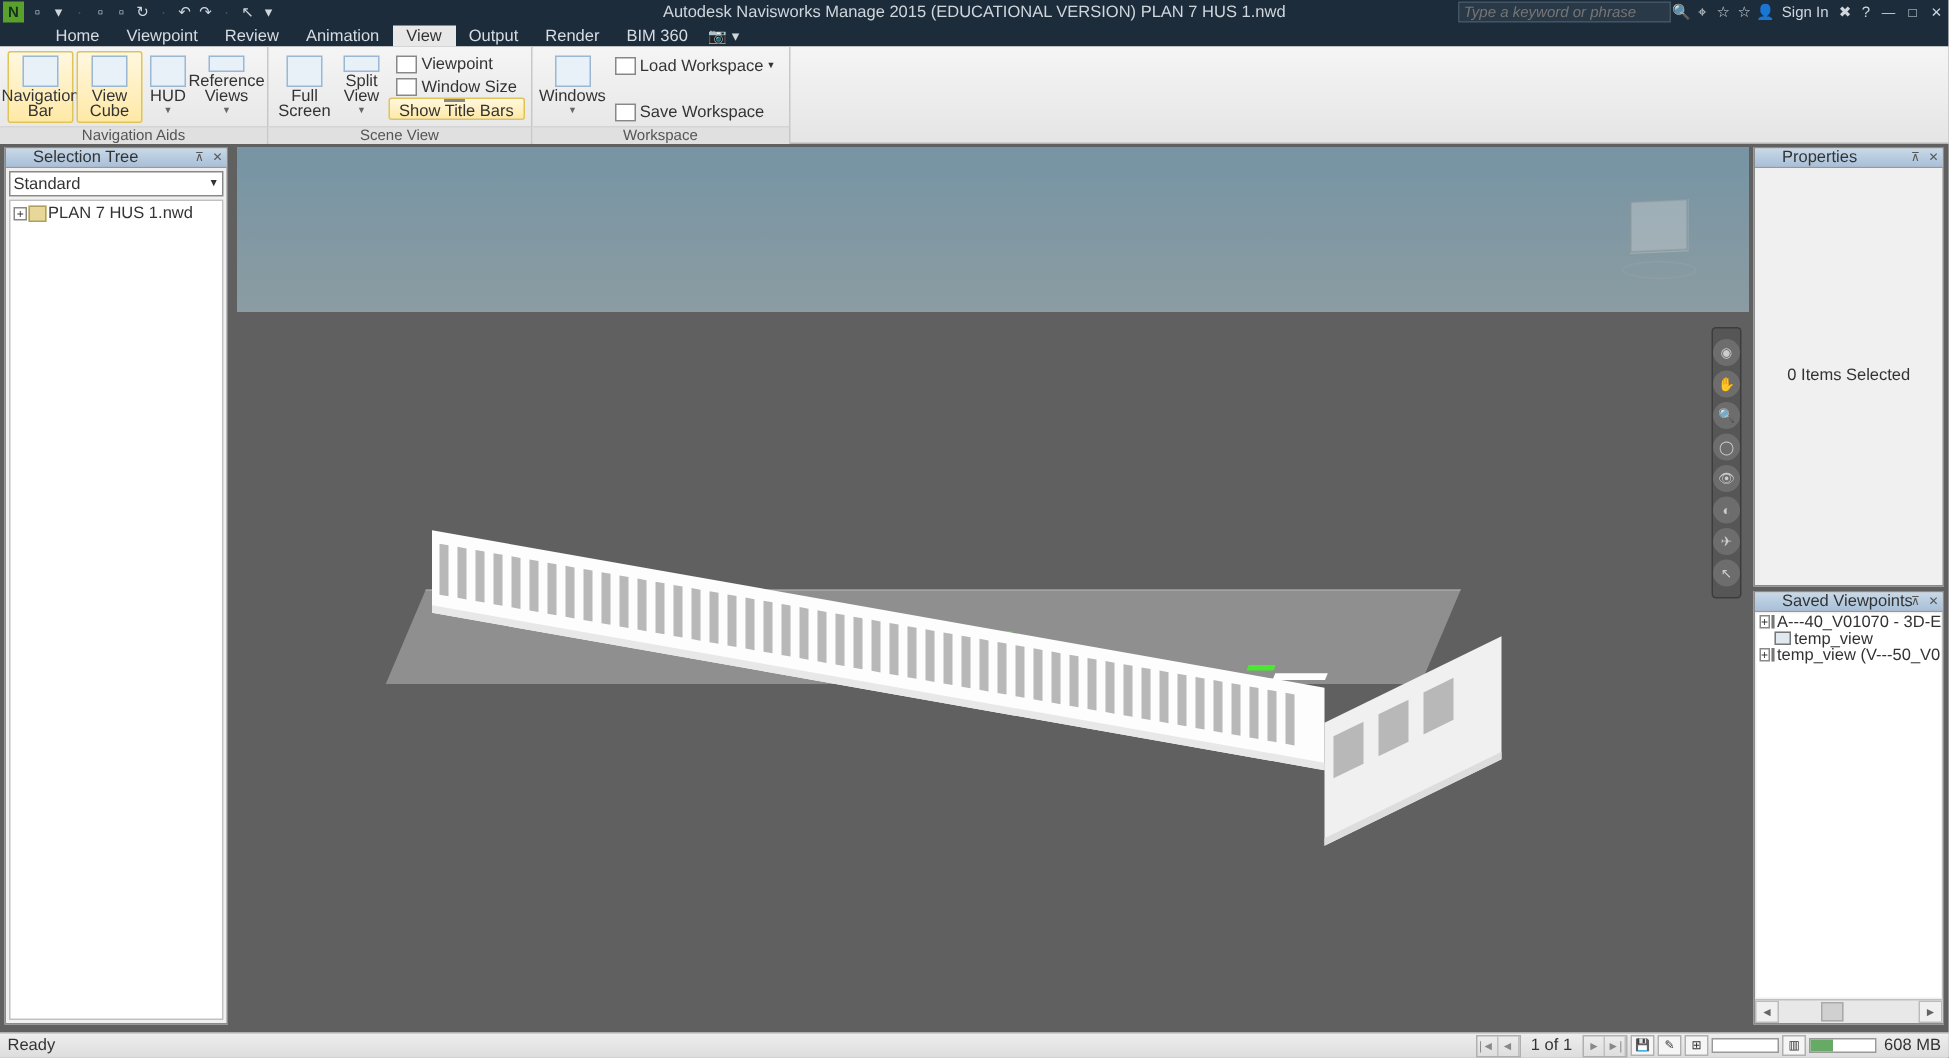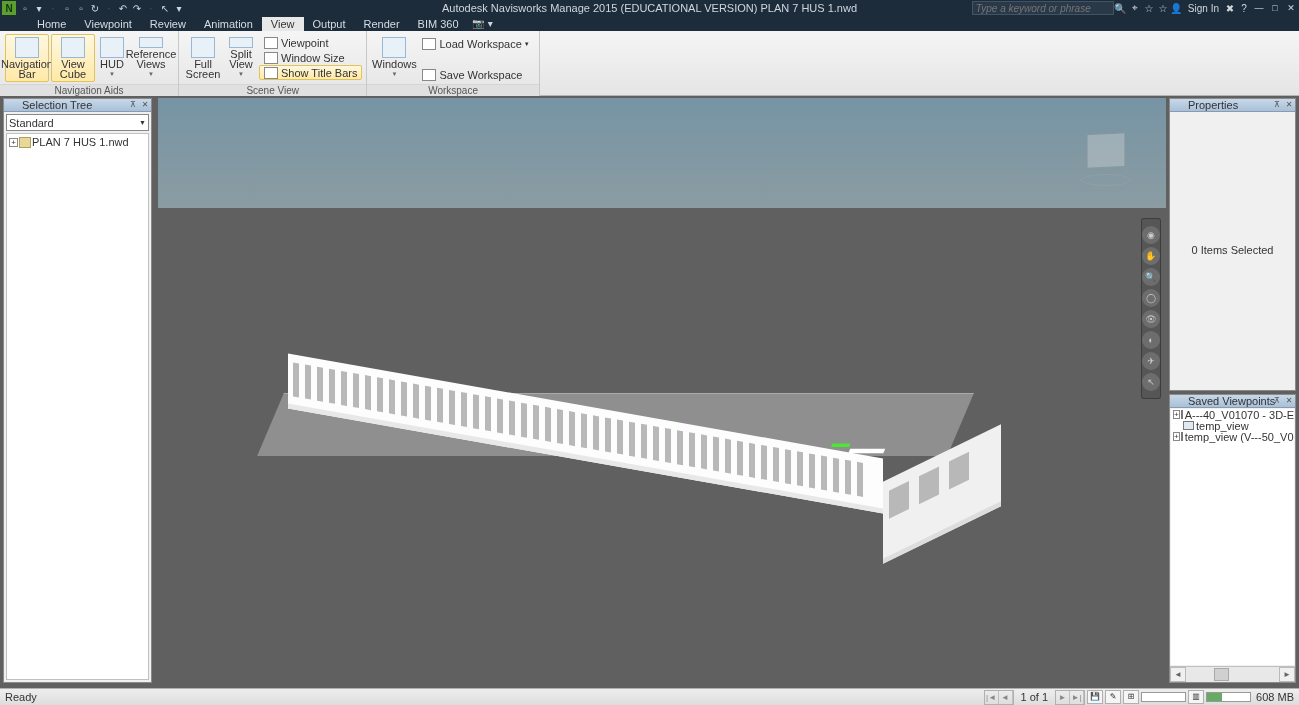--- a/index.html
+++ b/index.html
@@ -30,21 +30,21 @@
 .ribbon .group-label{position:absolute;bottom:0;left:0;right:0;height:12px;text-align:center;color:#555;font-size:10px;background:#e0e0e0;border-top:1px solid #d5d5d5;line-height:12px;}
 .ribbon .group-label .launcher{position:absolute;right:2px;top:1px;width:8px;height:8px;border:1px solid #888;font-size:6px;color:#888;line-height:6px;text-align:center;}
 .ribbon .bigbtn{width:44px;height:48px;display:flex;flex-direction:column;align-items:center;justify-content:center;text-align:center;font-size:10px;line-height:10px;border:1px solid transparent;border-radius:2px;padding:2px 1px;margin:1px;}
 .ribbon .bigbtn.active{background:linear-gradient(#fff8e0,#ffe9a6);border:1px solid #e0c457;}
 .ribbon .bigbtn.disabled{color:#aaa;}
 .ribbon .bigbtn .ico{width:24px;height:24px;margin-bottom:1px;border:1px solid #9ab7d4;background:#e8f0f8;}
 .ribbon .bigbtn.disabled .ico{border-color:#ccc;background:#eee;}
 .ribbon .bigbtn .arrow{font-size:6px;color:#666;}
 .ribbon .smallbtns{display:flex;flex-direction:column;gap:0;padding-top:2px;}
 .ribbon .smallbtn{height:15px;display:flex;align-items:center;padding:0 4px;font-size:10px;border:1px solid transparent;}
-.ribbon .smallbtn.active{background:linear-gradient(#fff8e0,#ffe9a6);border:1px solid #e0c457;border-radius:2px;}
+.ribbon .smallbtn.active{background:linear-gradient(#fff8e0,#ffe9a6);border:1px solid #e0c457;border-radius:2px;flex-direction:column;}
 .ribbon .smallbtn .sico{width:14px;height:12px;margin-right:3px;border:1px solid #888;background:#fff;}
 .ribbon .combo{width:110px;height:18px;border:1px solid #b5b5b5;background:#fff;margin:2px;}
 
 
 .main{position:absolute;top:96px;left:0;right:0;bottom:17px;background:#606060;}
 
 
 .selpanel{position:absolute;left:3px;top:2px;width:149px;bottom:5px;background:#f0f0f0;border:1px solid #8a8a8a;display:flex;flex-direction:column;}
 .panel-head{height:13px;background:linear-gradient(#c8d8e8,#a8c0d8);border-bottom:1px solid #8a9ab0;display:flex;align-items:center;padding:0 18px;font-size:10px;color:#333;position:relative;}
 .panel-head .pinclose{position:absolute;right:0;display:flex;}

